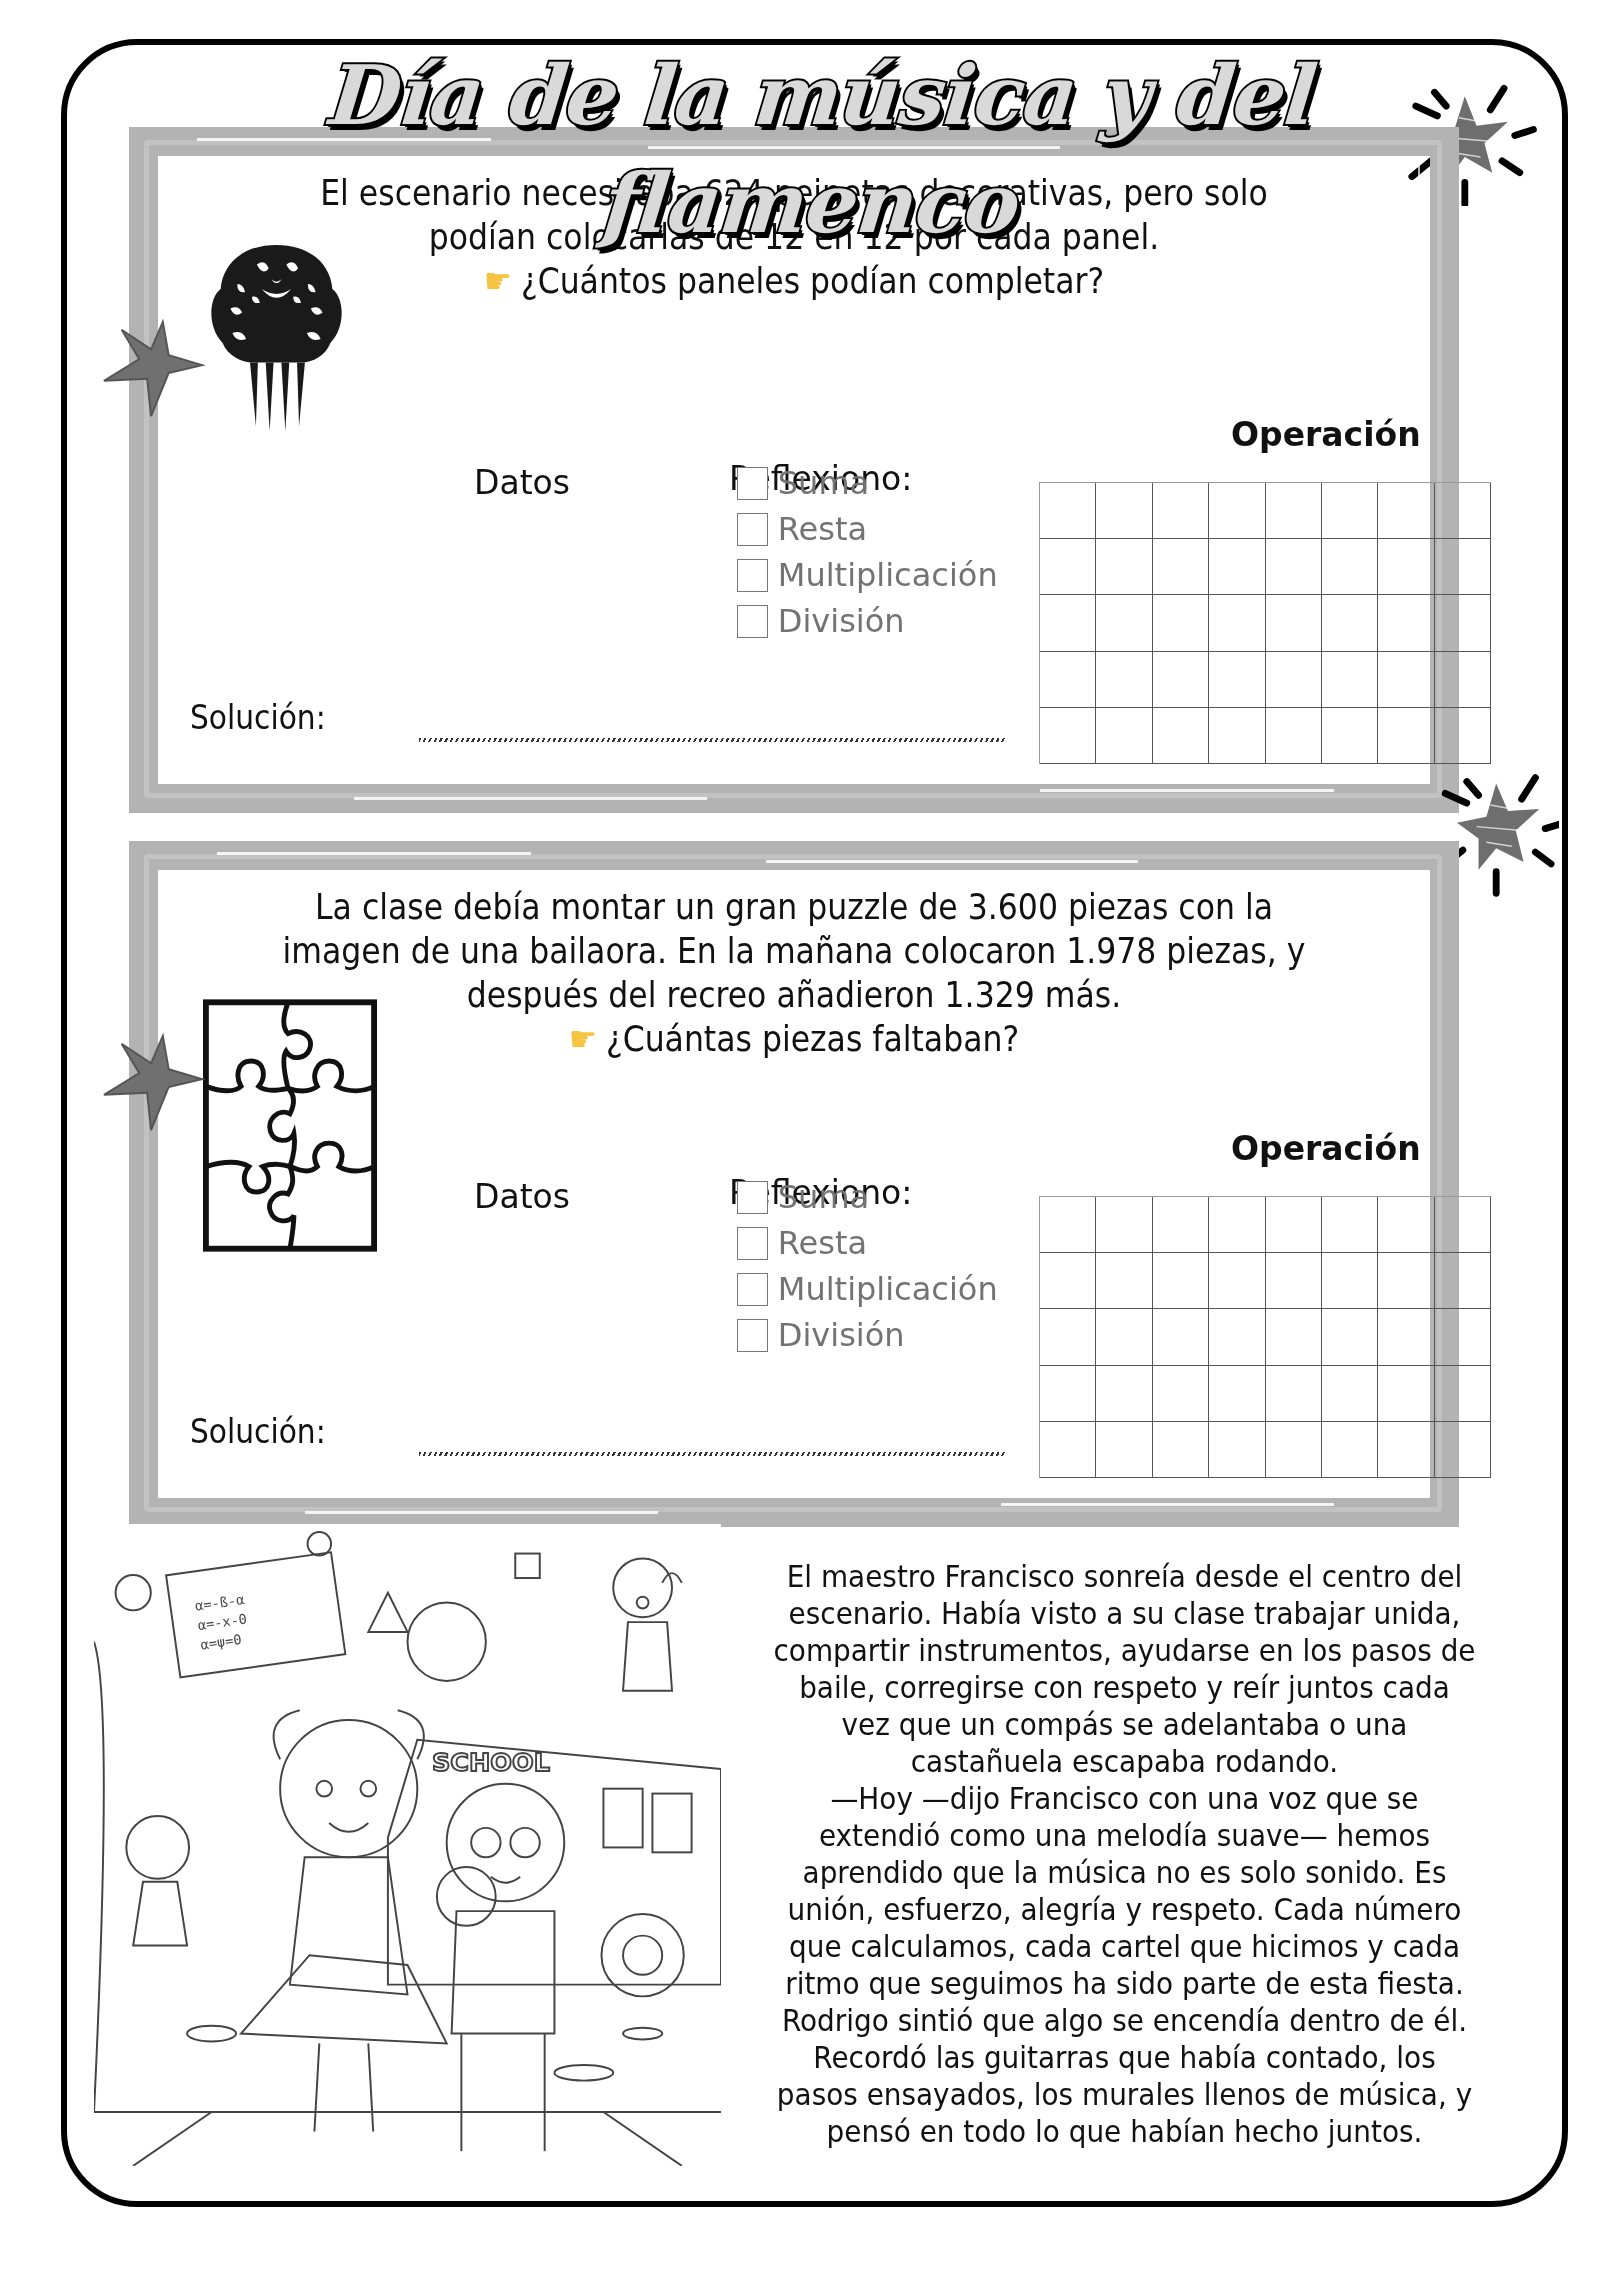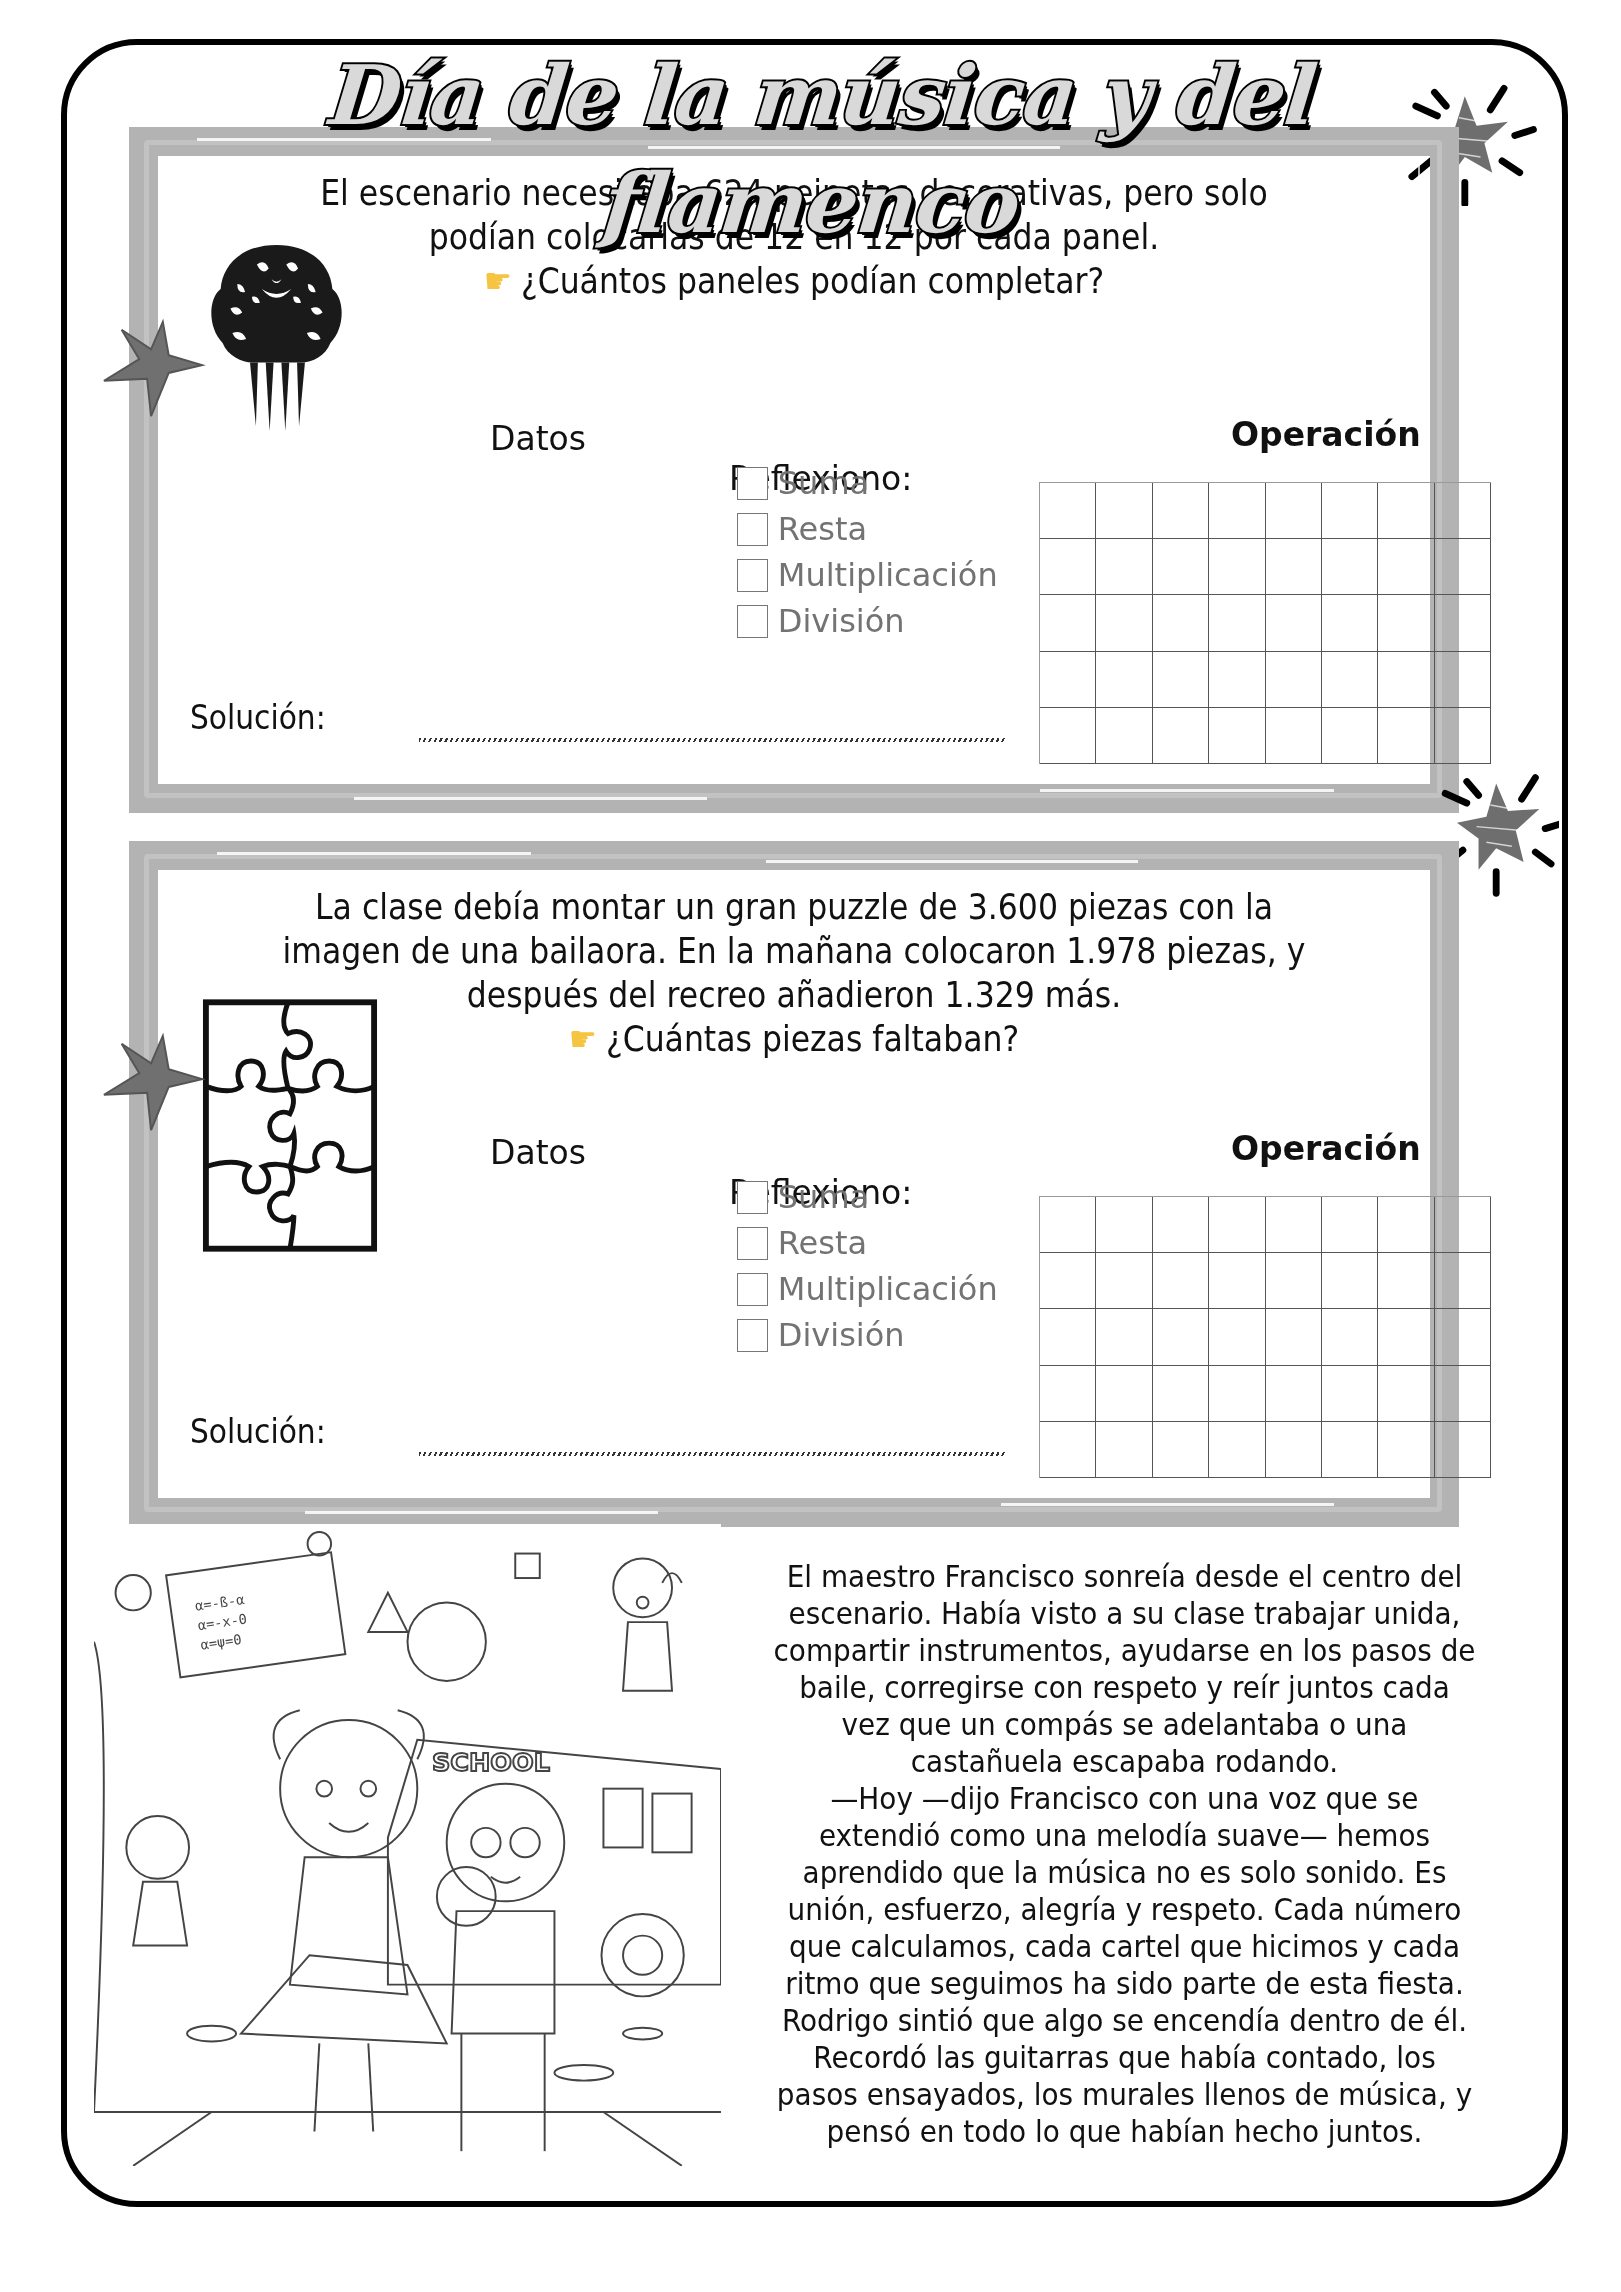--- a/index.html
+++ b/index.html
@@ -42,21 +42,21 @@
     .problem-text {
       position: absolute; left: 59px; right: 59px; text-align: center;
       font-family: "DejaVu Sans", sans-serif; font-size: 35px; line-height: 44px; color: #111;
       transform: scaleX(0.9); transform-origin: center;
     }
     .panel-1 .problem-text { top: 44px; }
     .panel-2 .problem-text { top: 44px; }
     .hand { display: inline-block; color: #f5c542; margin-right: 9.8px; }
 
     .label { position: absolute; font-size: 33px; color: #111; font-family: "DejaVu Sans", sans-serif; }
-    .datos { left: 361px; }
+    .datos { left: 345px; margin-top: 44px; }
     .reflex { left: 600px; margin-top: 44px; }
     .operacion { left: 1102px; font-weight: bold; }
 
     .checks { position: absolute; left: 608px; }
     .check-row { position: relative; height: 46px; display: flex; align-items: center; }
     .box { width: 31px; height: 33px; border: 1.5px solid #777; box-sizing: border-box; margin-right: 9.8px; background: #fff; }
     .check-label { font-size: 32px; color: #737373; }
 
     .grid {
       position: absolute; left: 910px; width: 451px; height: 281px;

